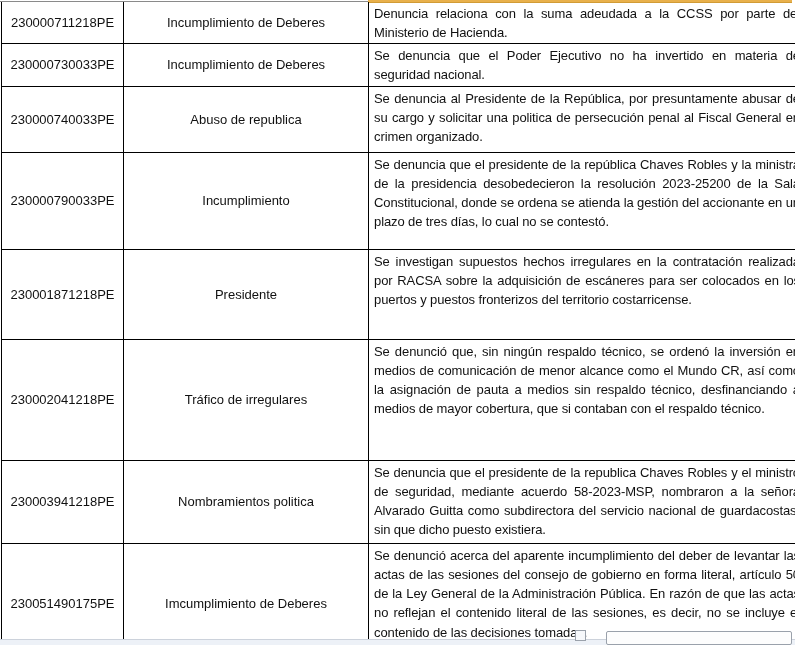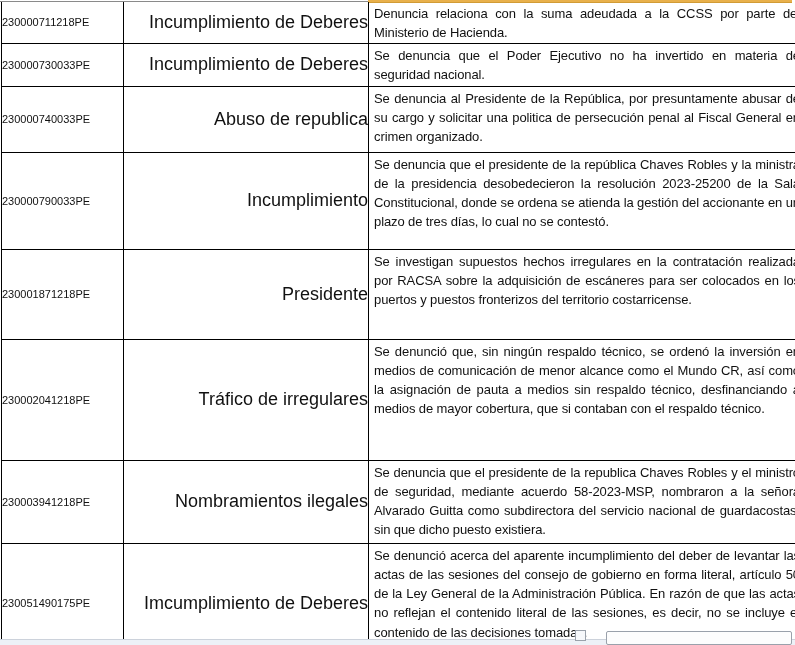--- a/index.html
+++ b/index.html
@@ -20,26 +20,27 @@
   td{
     border:1px solid #000000;
     overflow:hidden;
     vertical-align:middle;
     padding:0;
   }
   
   tr:first-child td{border-top:none;}
   td.c-id{
     width:121px;
-    font-size:11px;
+    text-align:center;
+    font-size:13px;
   }
   td.c-offense{
     width:244px;
-    text-align:right;
-    font-size:18px;
+    text-align:center;
+    font-size:13px;
   }
   td.c-desc{
     width:426px;
     vertical-align:top;
     text-align:justify;
     font-size:13px;
     line-height:19.3px;
     letter-spacing:-0.1px;
     padding:2px 5px 0 5px;
   }
@@ -118,21 +119,21 @@
         <td class="c-offense">Presidente</td>
         <td class="c-desc">Se investigan supuestos hechos irregulares en la contratación realizada por RACSA sobre la adquisición de escáneres para ser colocados en los puertos y puestos fronterizos del territorio costarricense.</td>
       </tr>
       <tr class="r6">
         <td class="c-id">230002041218PE</td>
         <td class="c-offense">Tráfico de irregulares</td>
         <td class="c-desc">Se denunció que, sin ningún respaldo técnico, se ordenó la inversión en medios de comunicación de menor alcance como el Mundo CR, así como la asignación de pauta a medios sin respaldo técnico, desfinanciando a medios de mayor cobertura, que si contaban con el respaldo técnico.</td>
       </tr>
       <tr class="r7">
         <td class="c-id">230003941218PE</td>
-        <td class="c-offense">Nombramientos ilegales</td>
+        <td class="c-offense">Nombramientos politica</td>
         <td class="c-desc">Se denuncia que el presidente de la republica Chaves Robles y el ministro de seguridad, mediante acuerdo 58-2023-MSP, nombraron a la señora Alvarado Guitta como subdirectora del servicio nacional de guardacostas, sin que dicho puesto existiera.</td>
       </tr>
       <tr class="r8">
         <td class="c-id">230051490175PE</td>
         <td class="c-offense">Imcumplimiento de Deberes</td>
         <td class="c-desc">Se denunció acerca del aparente incumplimiento del deber de levantar las actas de las sesiones del consejo de gobierno en forma literal, artículo 50 de la Ley General de la Administración Pública. En razón de que las actas no reflejan el contenido literal de las sesiones, es decir, no se incluye el contenido de las decisiones tomadas.</td>
       </tr>
     </tbody>
   </table>
 </div>

